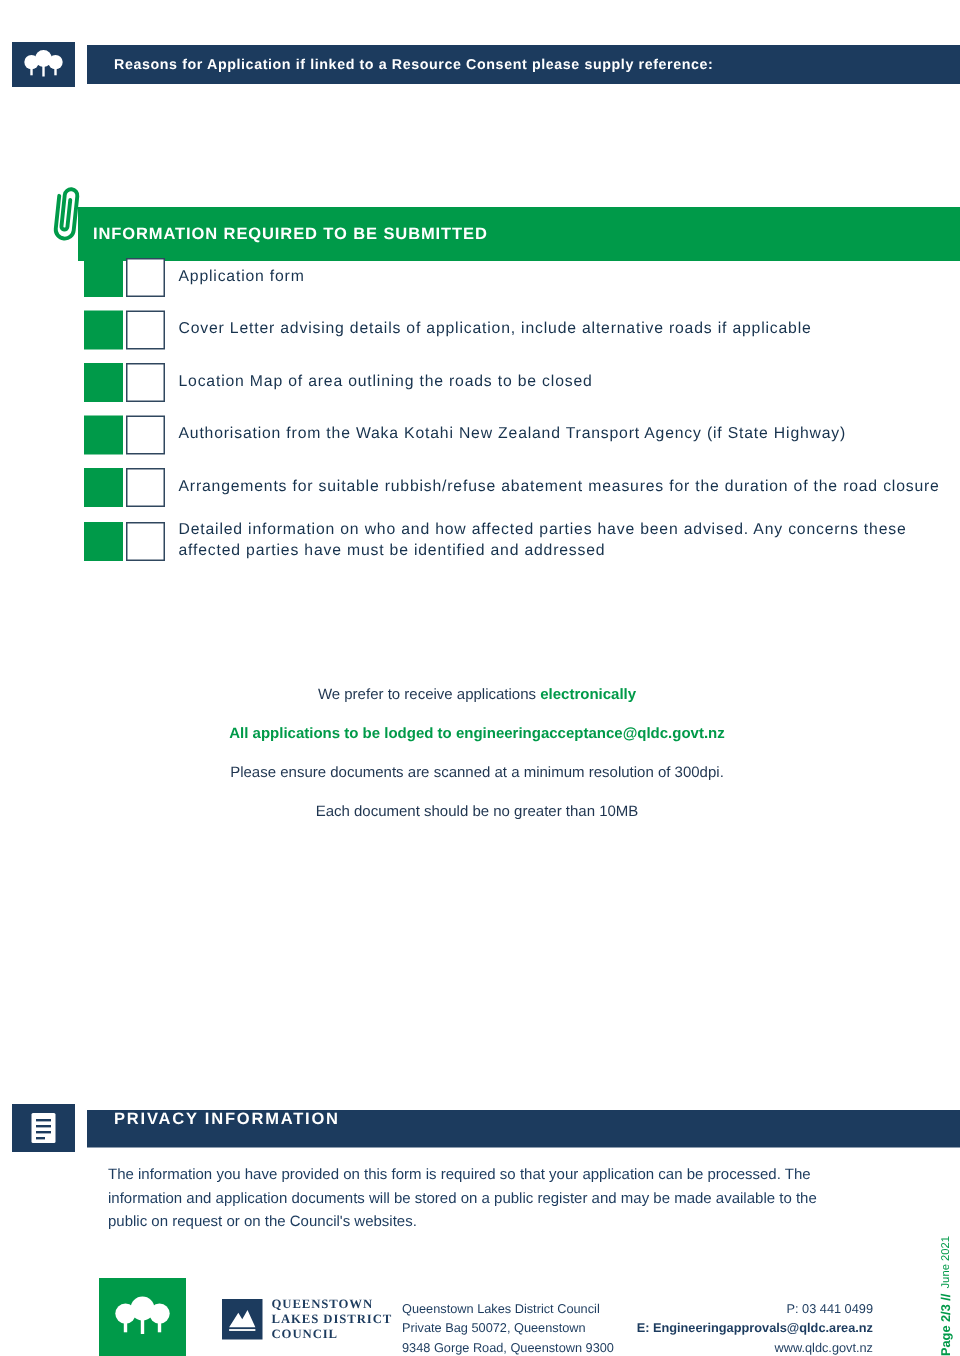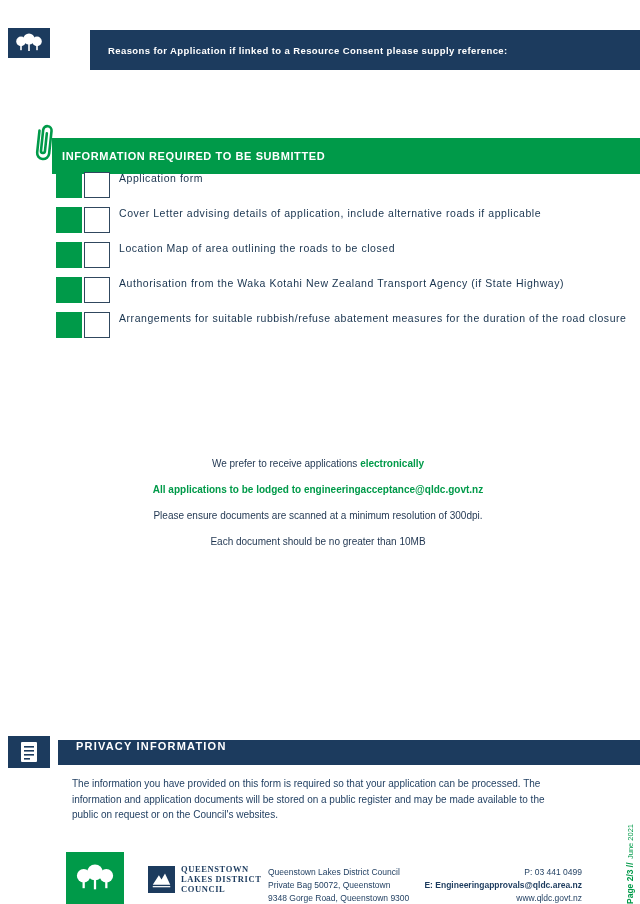--- a/index.html
+++ b/index.html
@@ -17,42 +17,42 @@
     overflow:hidden;
   }
   
   .icon-sq{
     position:absolute;
     background:var(--navy);
     display:flex;align-items:center;justify-content:center;
   }
   #top-icon{left:8px;top:28px;width:42px;height:30px;}
   #top-bar{
-    position:absolute;left:58px;top:30px;right:0;height:40px;
+    position:absolute;left:58px;top:30px;right:0;height:26px;
     background:var(--navy);color:#fff;
     display:flex;align-items:center;
     padding-left:18px;
-    font-size:9.5px;font-weight:bold;letter-spacing:0.4px;margin-left:32px;
+    font-size:9.5px;font-weight:bold;letter-spacing:0.4px;
   }
   
   #paperclip{
     position:absolute;left:30px;top:122px;width:26px;height:46px;
     transform:rotate(6deg);
   }
   
   #info-bar{
     position:absolute;left:52px;top:138px;right:0;height:36px;
     background:var(--green);color:#fff;
     display:flex;align-items:center;
     padding-left:10px;
     font-size:11px;font-weight:bold;letter-spacing:0.6px;
   }
   
   #checklist{position:absolute;left:56px;top:172px;width:575px;}
-  .check-row{display:flex;align-items:flex-start;margin-bottom:9px;}
+  .check-row{display:flex;align-items:center;margin-bottom:9px;}
   .gsq{flex:0 0 26px;width:26px;height:26px;background:var(--green);}
   .cbox{flex:0 0 26px;width:26px;height:26px;background:#fff;border:1.5px solid #30475e;margin-left:2px;cursor:pointer;}
   .clabel{
     margin-left:9px;max-width:512px;
     font-size:10.5px;letter-spacing:0.55px;line-height:1.32;
     color:#17324d;
   }
   
   #notes{position:absolute;left:58px;top:458px;width:520px;text-align:center;}
   .note-line{font-size:10px;color:var(--navy);margin-bottom:15px;}
@@ -169,20 +169,25 @@
       <span class="cbox"></span>
       <span class="clabel">Authorisation from the Waka Kotahi New Zealand Transport Agency (if State Highway)</span>
     </div>
 
     <div class="check-row">
       <span class="gsq"></span>
       <span class="cbox"></span>
       <span class="clabel">Arrangements for suitable rubbish/refuse abatement measures for the duration of the road closure</span>
     </div>
 
+    <div class="check-row">
+      <span class="gsq"></span>
+      <span class="cbox"></span>
+      <span class="clabel">Detailed information on who and how affected parties have been advised. Any concerns these affected parties have must be identified and addressed</span>
+    </div>
 
   </div>
 
   <div id="notes">
     <div class="note-line">
       <span class="note-plain">We prefer to receive applications</span>
       <span class="green-bold">electronically</span>
     </div>
     <div class="note-line">
       <span class="green-bold">All applications to be lodged to</span>

